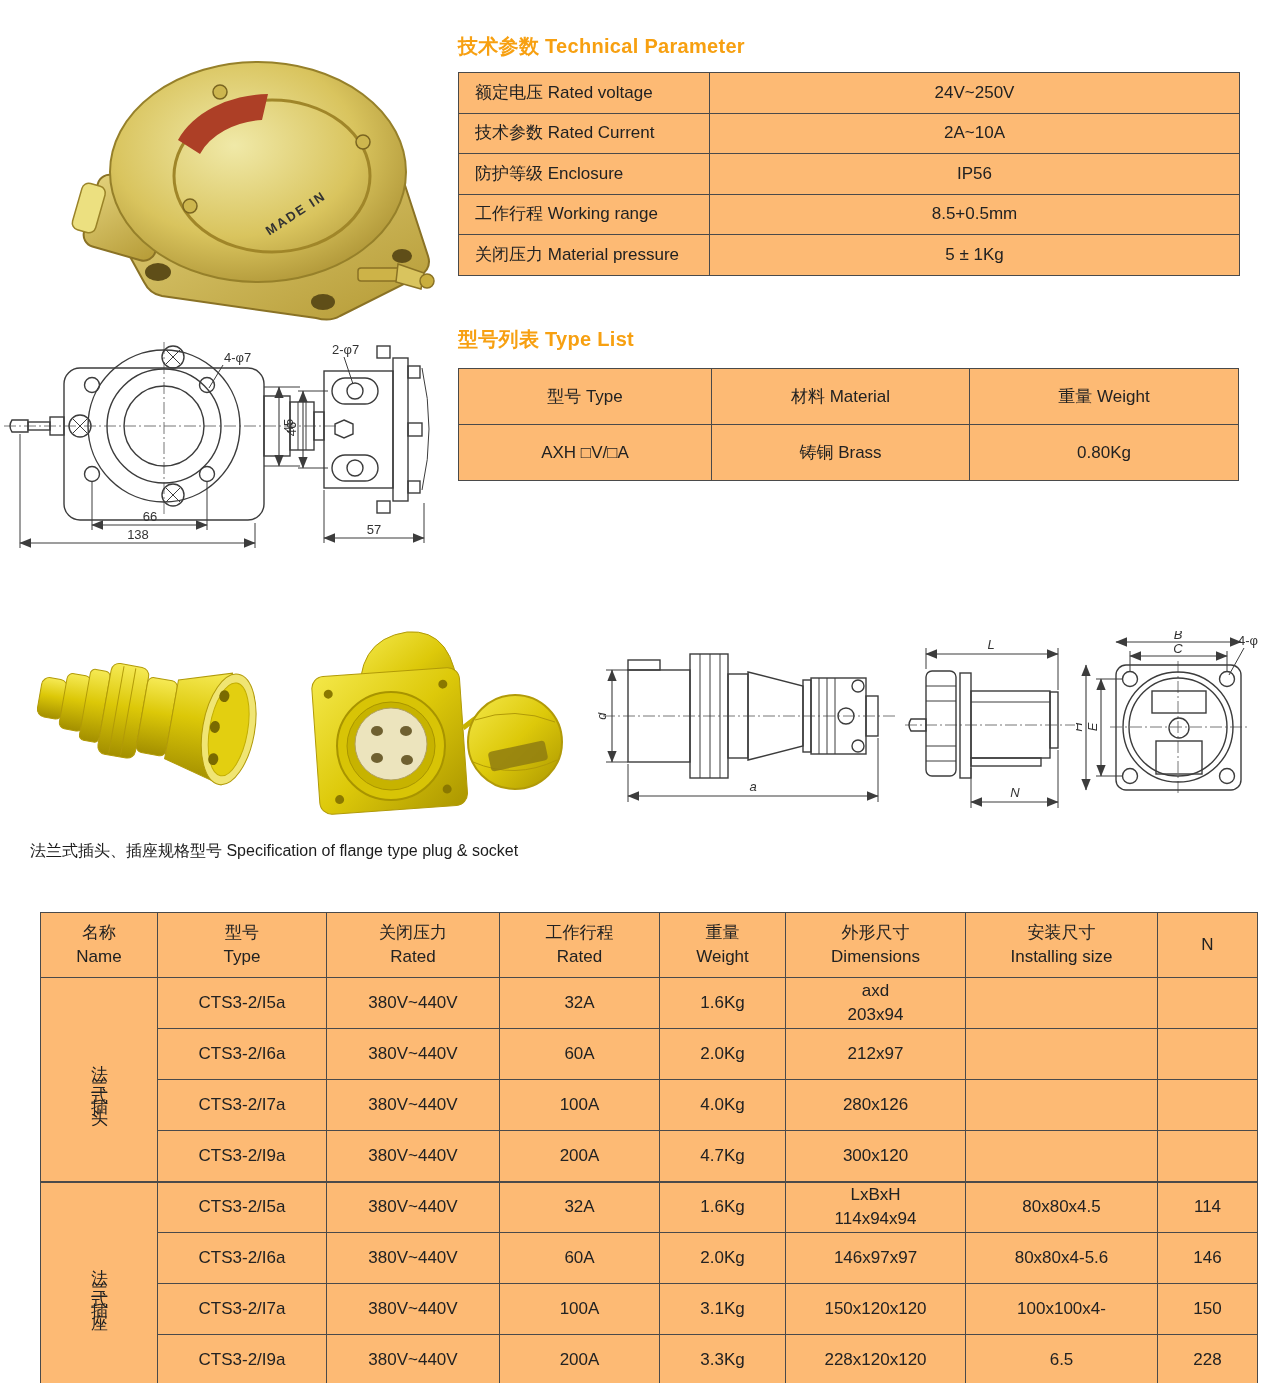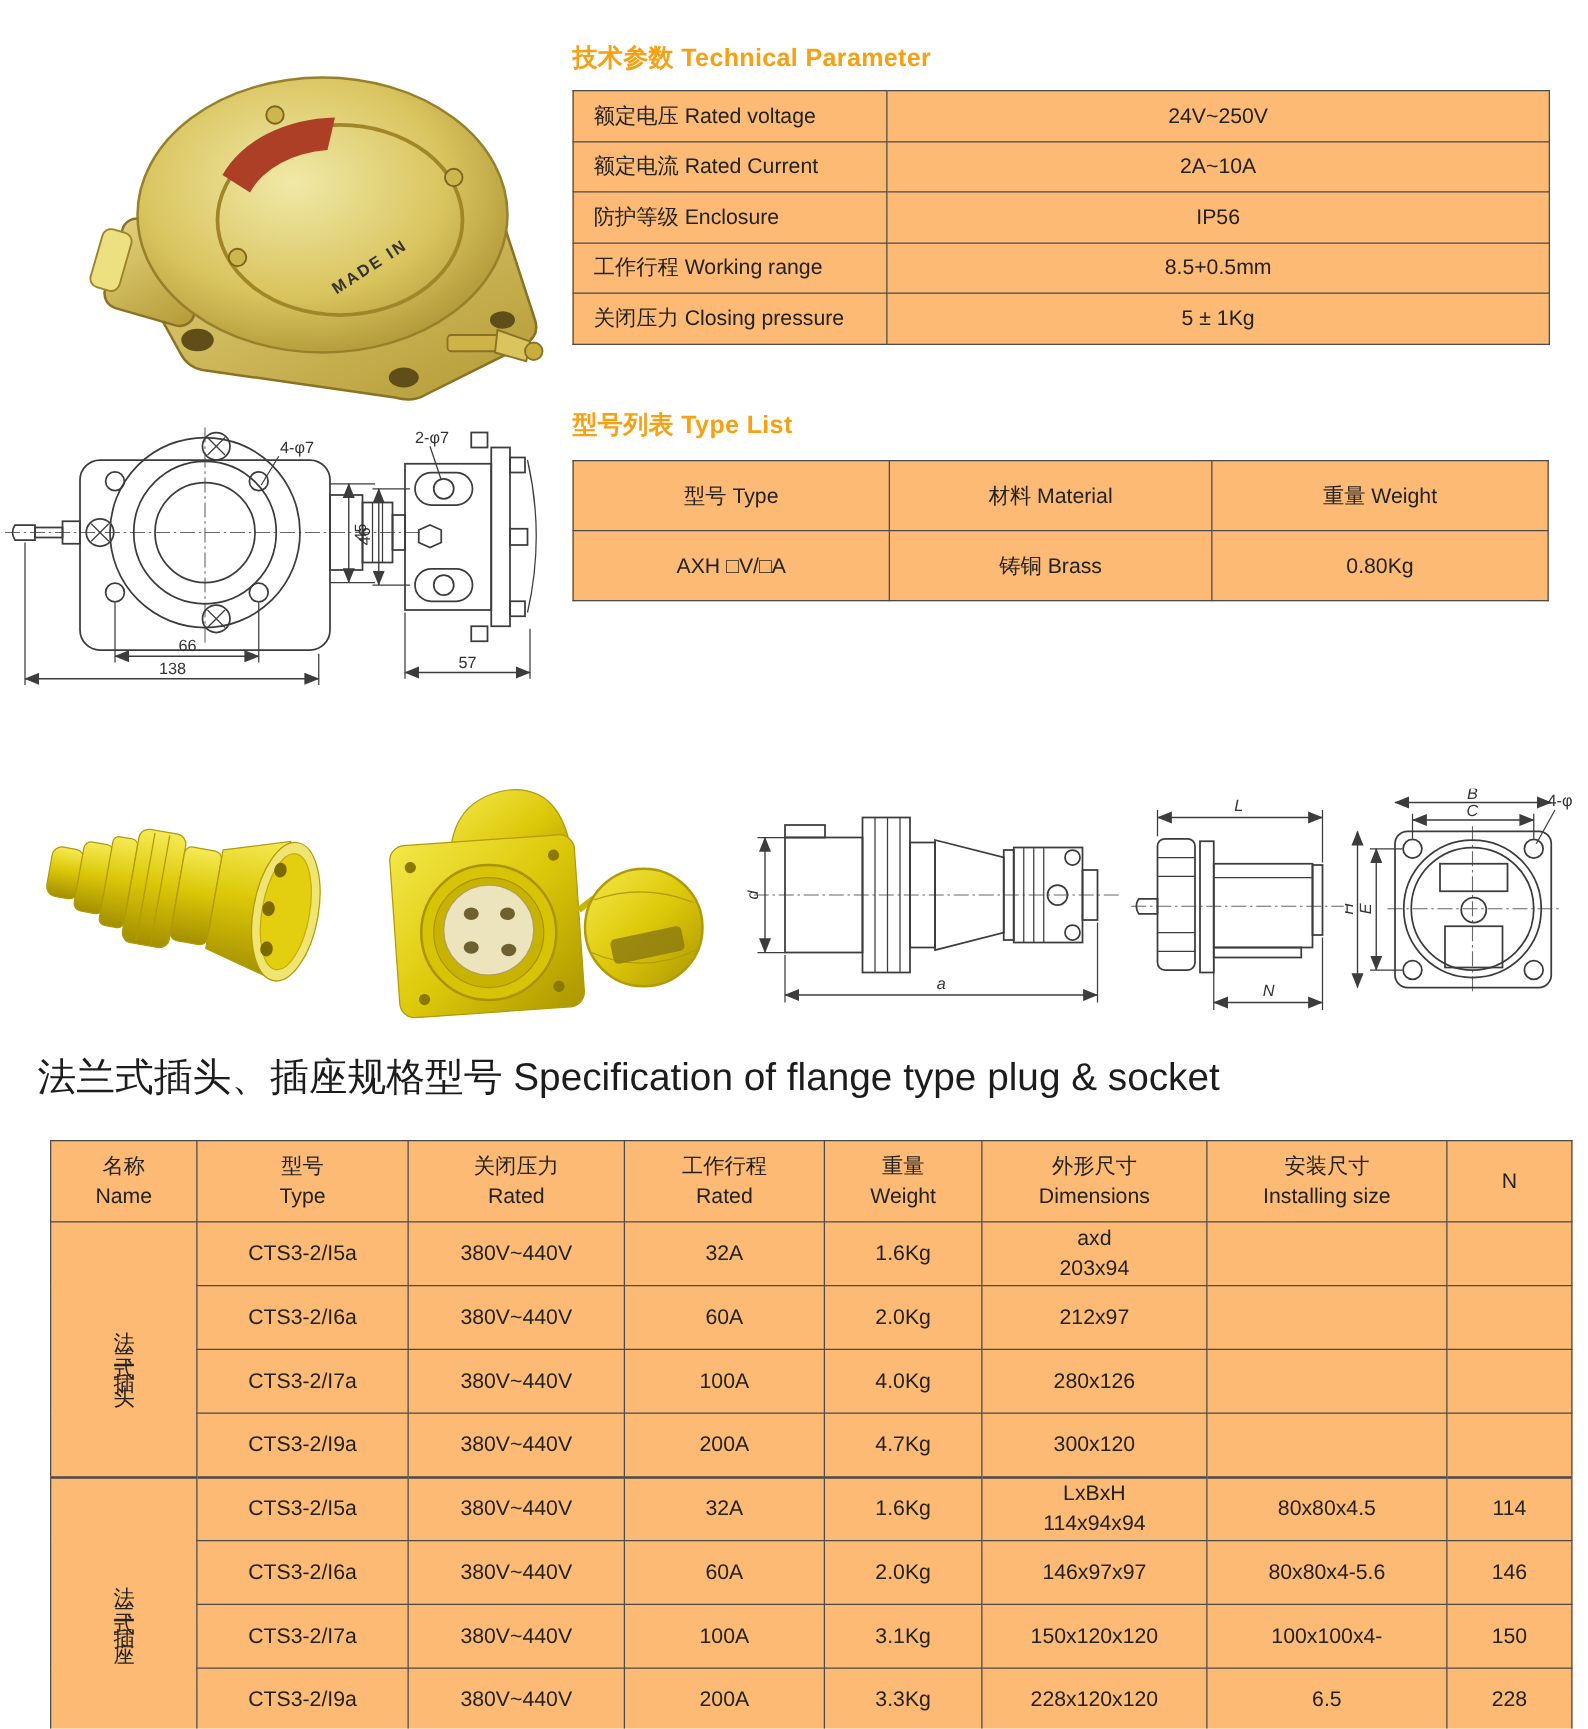--- a/index.html
+++ b/index.html
@@ -8,21 +8,21 @@
   }
   *{margin:0;padding:0;box-sizing:border-box;}
   html,body{background:#fff;}
   body{font-family:"Liberation Sans","DejaVu Sans",sans-serif;color:var(--ink);}
   #page{position:relative;width:1270px;height:1383px;background:#fff;overflow:hidden;}
 
   .sec-title{position:absolute;font-size:20px;font-weight:bold;color:var(--accent);letter-spacing:.3px;white-space:nowrap;}
   .t1{left:458px;top:33px;}
   .t2{left:458px;top:326px;}
 
-  .spec-heading{position:absolute;left:30px;top:841px;font-size:31px;color:#1c1c1c;white-space:nowrap;}
+  .spec-heading{position:absolute;left:30px;top:841px;font-size:16px;color:#1c1c1c;white-space:nowrap;}
 
   table.tbl{position:absolute;border-collapse:collapse;table-layout:fixed;background:#fdba74;}
   table.tbl td{border:1.6px solid var(--bdr);text-align:center;vertical-align:middle;
     font-size:17px;color:var(--ink);white-space:pre-line;line-height:1.4;overflow:hidden;}
 
   .tbl-tech{left:458px;top:72px;width:781px;}
   .tbl-tech td{height:40.5px;}
   .tbl-tech td:first-child{text-align:left;padding-left:16px;}
 
   .tbl-type{left:458px;top:368px;width:780px;}
@@ -95,33 +95,33 @@
     <colgroup>
         <col style="width:251px">
         <col style="width:530px">
       </colgroup>
     <tbody>
         <tr>
           <td>额定电压 Rated voltage</td>
           <td>24V~250V</td>
         </tr>
         <tr>
-          <td>额定电流 Rated Current</td>
+          <td>技术参数 Rated Current</td>
           <td>2A~10A</td>
         </tr>
         <tr>
           <td>防护等级 Enclosure</td>
           <td>IP56</td>
         </tr>
         <tr>
           <td>工作行程 Working range</td>
           <td>8.5+0.5mm</td>
         </tr>
         <tr>
-          <td>关闭压力 Closing pressure</td>
+          <td>关闭压力 Material pressure</td>
           <td>5 ± 1Kg</td>
         </tr>
       </tbody>
   </table>
 
   <svg class="dw-switch" width="450" height="225" viewBox="0 0 450 225">
     <defs>
       <marker id="mkA" viewBox="0 0 10 8" markerWidth="11" markerHeight="9" refX="9.5" refY="4" orient="auto-start-reverse">
         <path d="M0 0L10 4L0 8Z" fill="#3c3c3c"></path>
       </marker>

